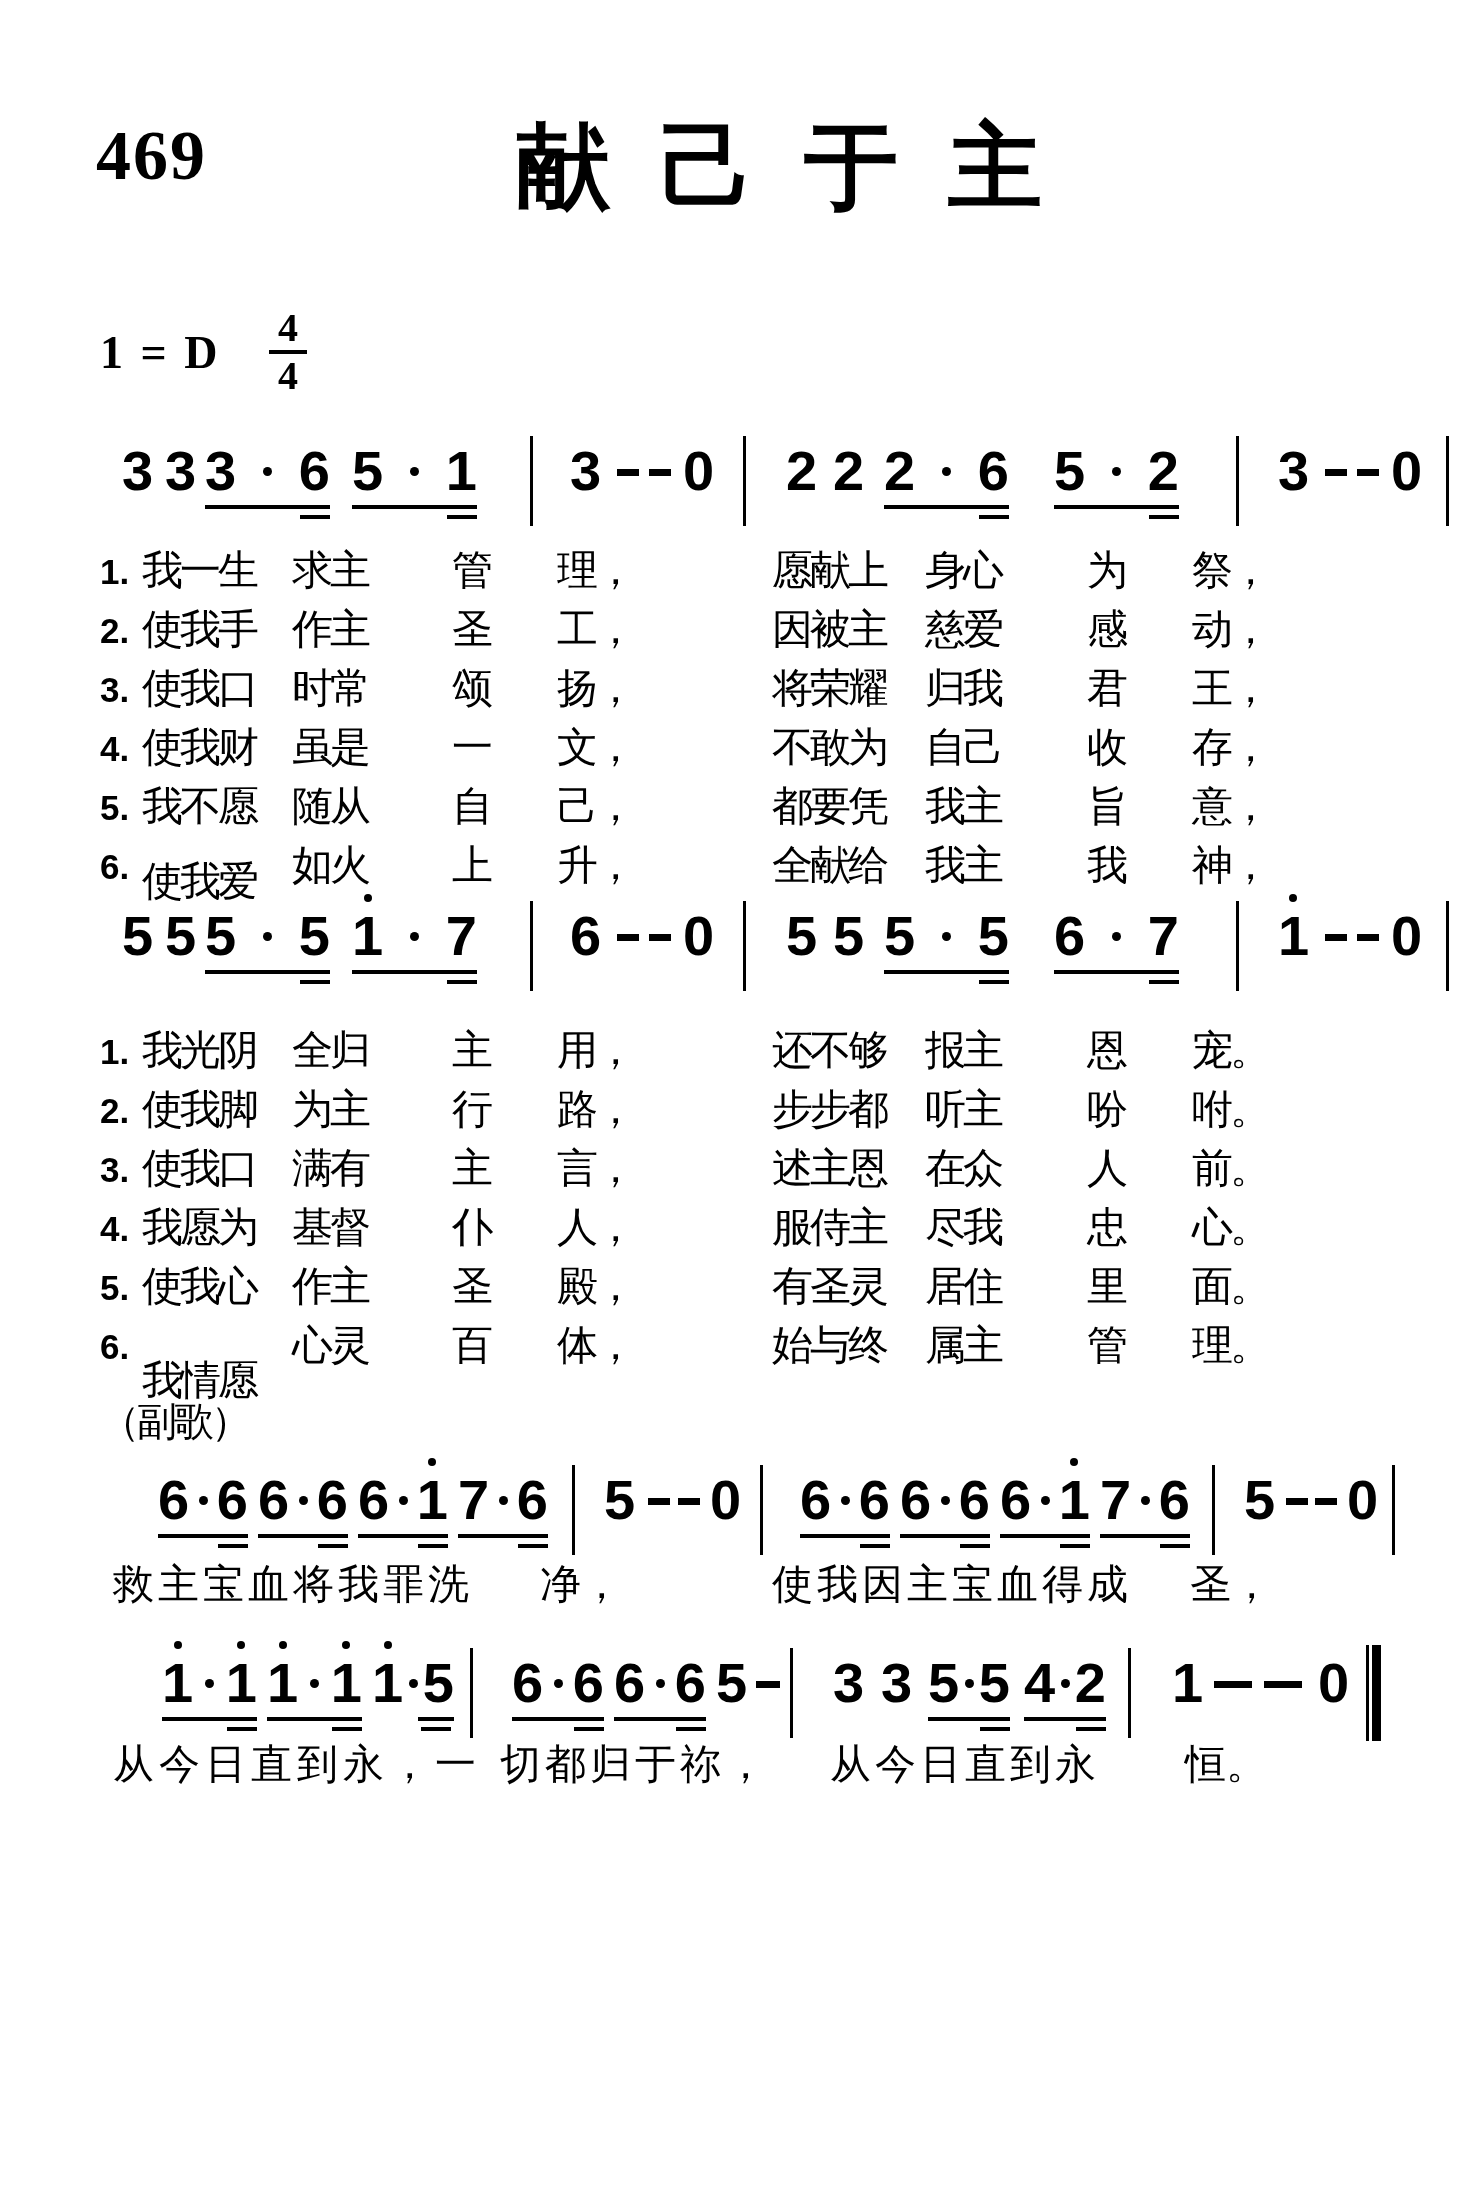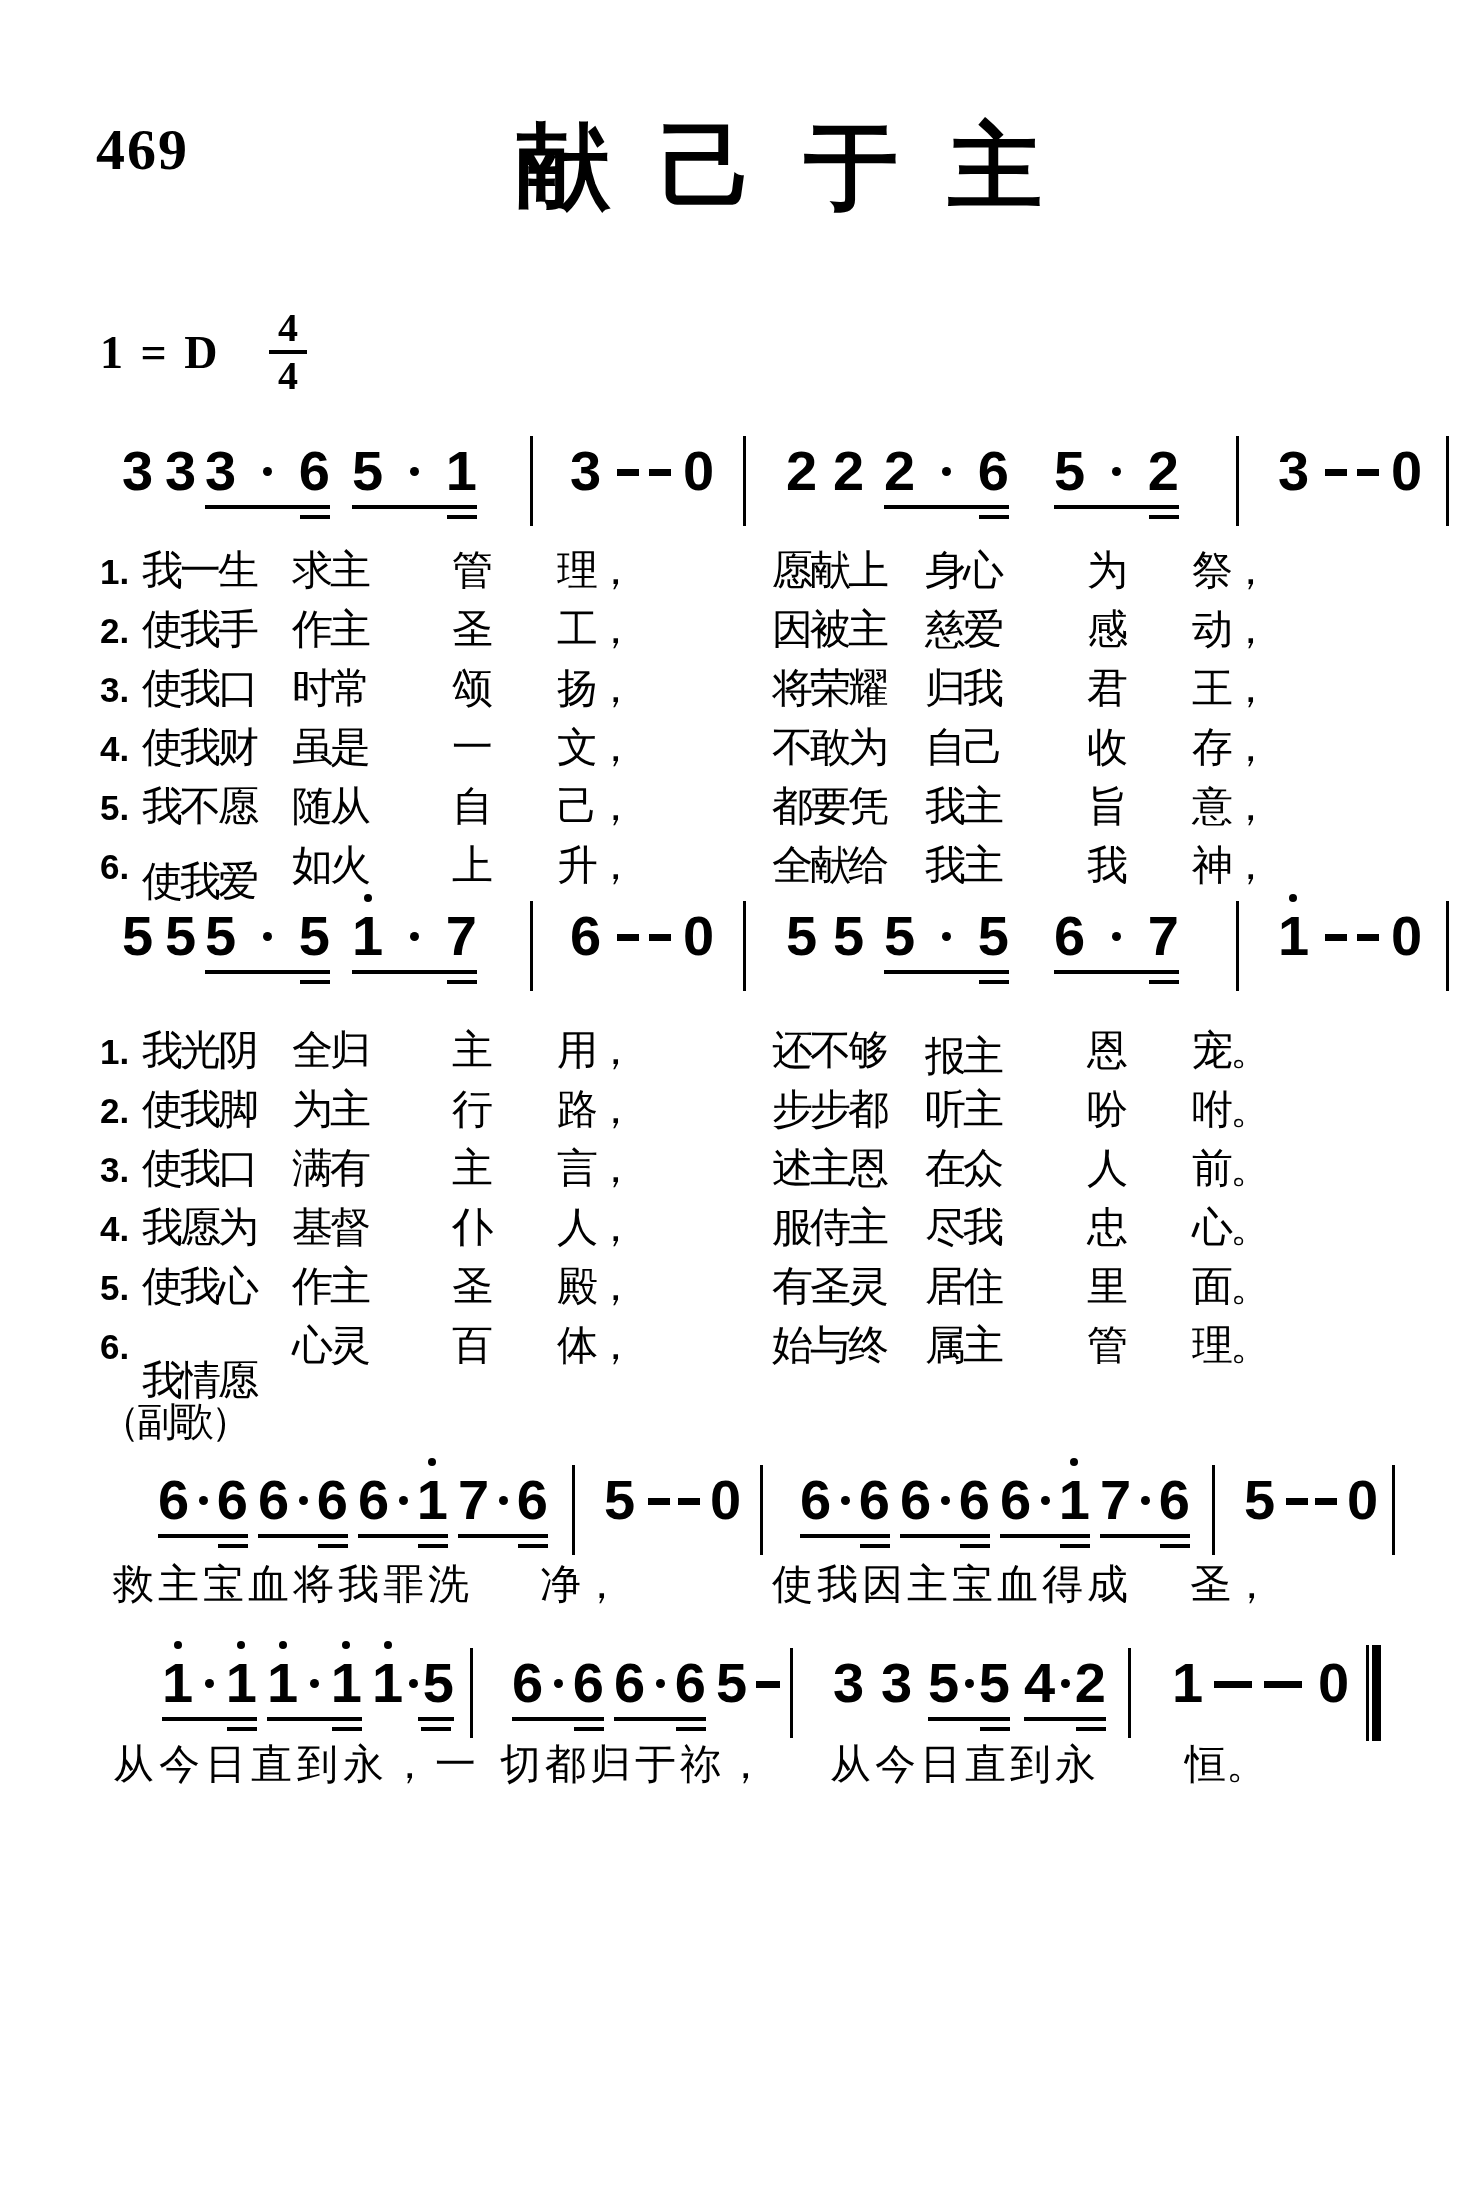--- a/index.html
+++ b/index.html
@@ -1,21 +1,21 @@
 <!DOCTYPE html>
 <html><head>
 <meta charset="utf-8">
 <style>
   html,body{margin:0;padding:0;background:#ffffff;}
   #page{
     position:relative;width:1476px;height:2185px;background:#ffffff;
     font-family:"Liberation Serif",serif;color:#000;overflow:hidden;
   }
   
-  .hymn-no{position:absolute;left:96px;top:116px;font-size:58px;font-weight:700;letter-spacing:2px;}
+  .hymn-no{position:absolute;left:96px;top:116px;font-size:70px;font-weight:700;letter-spacing:2px;}
   .title{position:absolute;left:516px;top:104px;font-size:94px;font-weight:700;letter-spacing:50px;white-space:nowrap;}
   .cat{position:absolute;left:1232px;top:178px;width:154px;font-size:36px;line-height:1.1;}
   .cat .c1{border-bottom:3px solid #000;padding-bottom:3px;letter-spacing:1px;white-space:nowrap;}
   .cat .c2{display:flex;justify-content:space-between;margin-top:3px;}
   .keysig{position:absolute;left:100px;top:326px;font-size:46px;font-weight:700;letter-spacing:3px;white-space:nowrap;}
   .meter{position:absolute;left:266px;top:308px;width:44px;text-align:center;font-weight:700;font-size:40px;line-height:1.0;}
   .meter .mbar{height:4px;background:#000;margin:2px 3px;}
   .chorus-label{position:absolute;left:100px;top:1394px;font-size:40px;letter-spacing:-3px;white-space:nowrap;}
   
   .note{position:absolute;font-family:"Liberation Sans",sans-serif;font-weight:700;
@@ -300,21 +300,21 @@
       <div class="lyr" style="left: 772px; top: 843px;">全献给</div>
       <div class="lyr" style="left: 925px; top: 843px;">我主</div>
       <div class="lyr" style="left: 1087px; top: 843px;">我</div>
       <div class="lyr" style="left: 1192px; top: 843px;">神，</div>
       <div class="vnum" style="left: 100px; top: 1033px;">1.</div>
       <div class="lyr" style="left: 142px; top: 1028px;">我光阴</div>
       <div class="lyr" style="left: 292px; top: 1028px;">全归</div>
       <div class="lyr" style="left: 452px; top: 1028px;">主</div>
       <div class="lyr" style="left: 557px; top: 1028px;">用，</div>
       <div class="lyr" style="left: 772px; top: 1028px;">还不够</div>
-      <div class="lyr" style="left: 925px; top: 1028px; margin-top: 6px;">报主</div>
+      <div class="lyr" style="left: 925px; top: 1028px;">报主</div>
       <div class="lyr" style="left: 1087px; top: 1028px;">恩</div>
       <div class="lyr" style="left: 1192px; top: 1028px;">宠。</div>
       <div class="vnum" style="left: 100px; top: 1092px;">2.</div>
       <div class="lyr" style="left: 142px; top: 1087px;">使我脚</div>
       <div class="lyr" style="left: 292px; top: 1087px;">为主</div>
       <div class="lyr" style="left: 452px; top: 1087px;">行</div>
       <div class="lyr" style="left: 557px; top: 1087px;">路，</div>
       <div class="lyr" style="left: 772px; top: 1087px;">步步都</div>
       <div class="lyr" style="left: 925px; top: 1087px;">听主</div>
       <div class="lyr" style="left: 1087px; top: 1087px;">吩</div>

